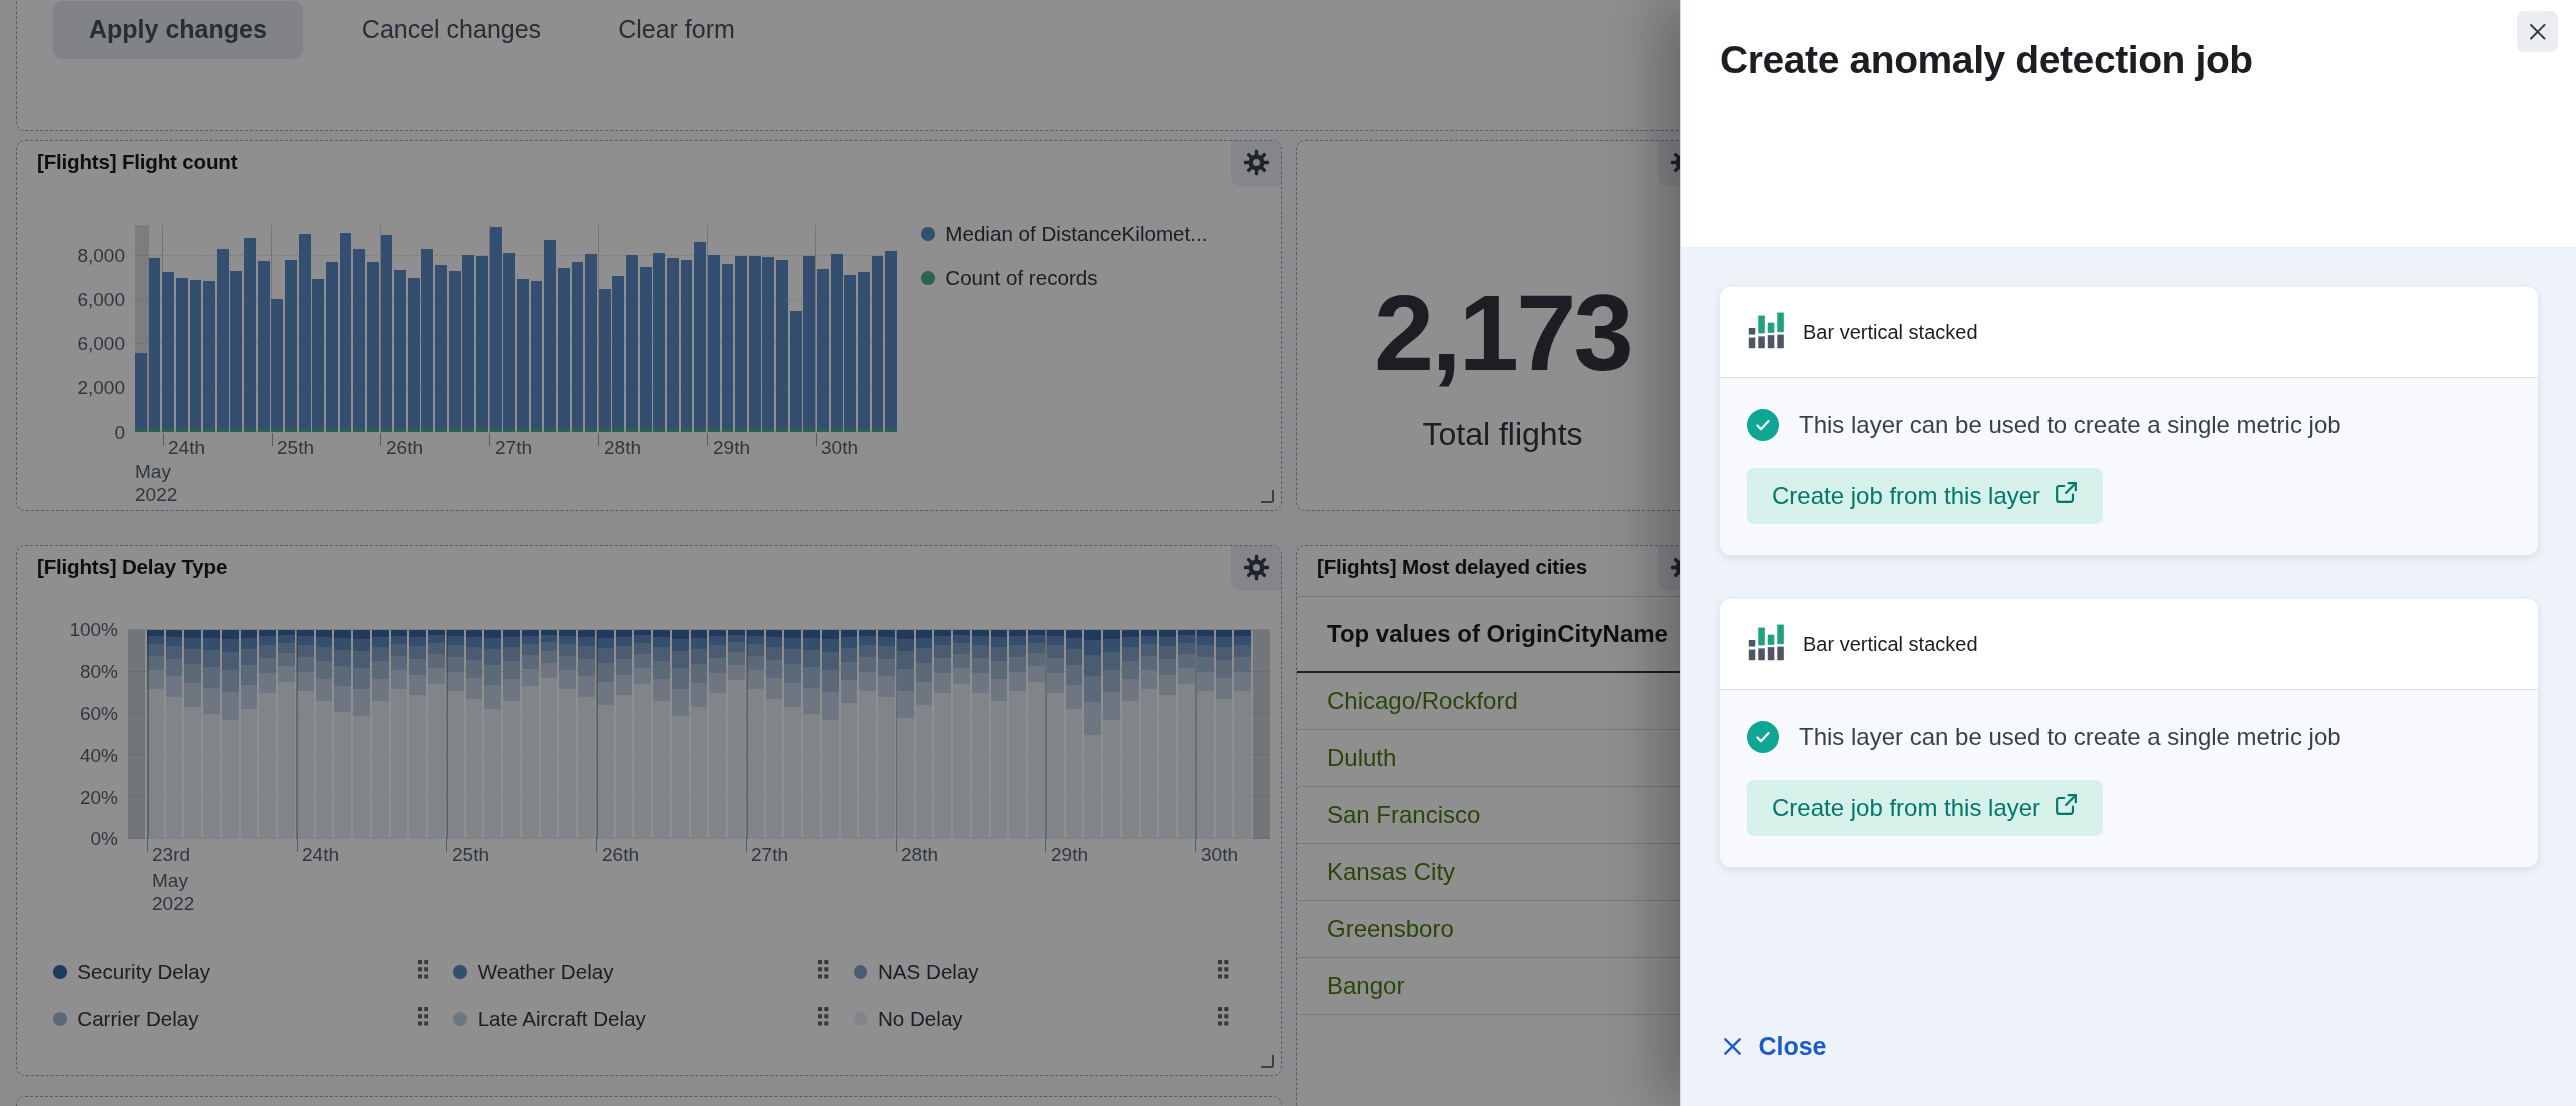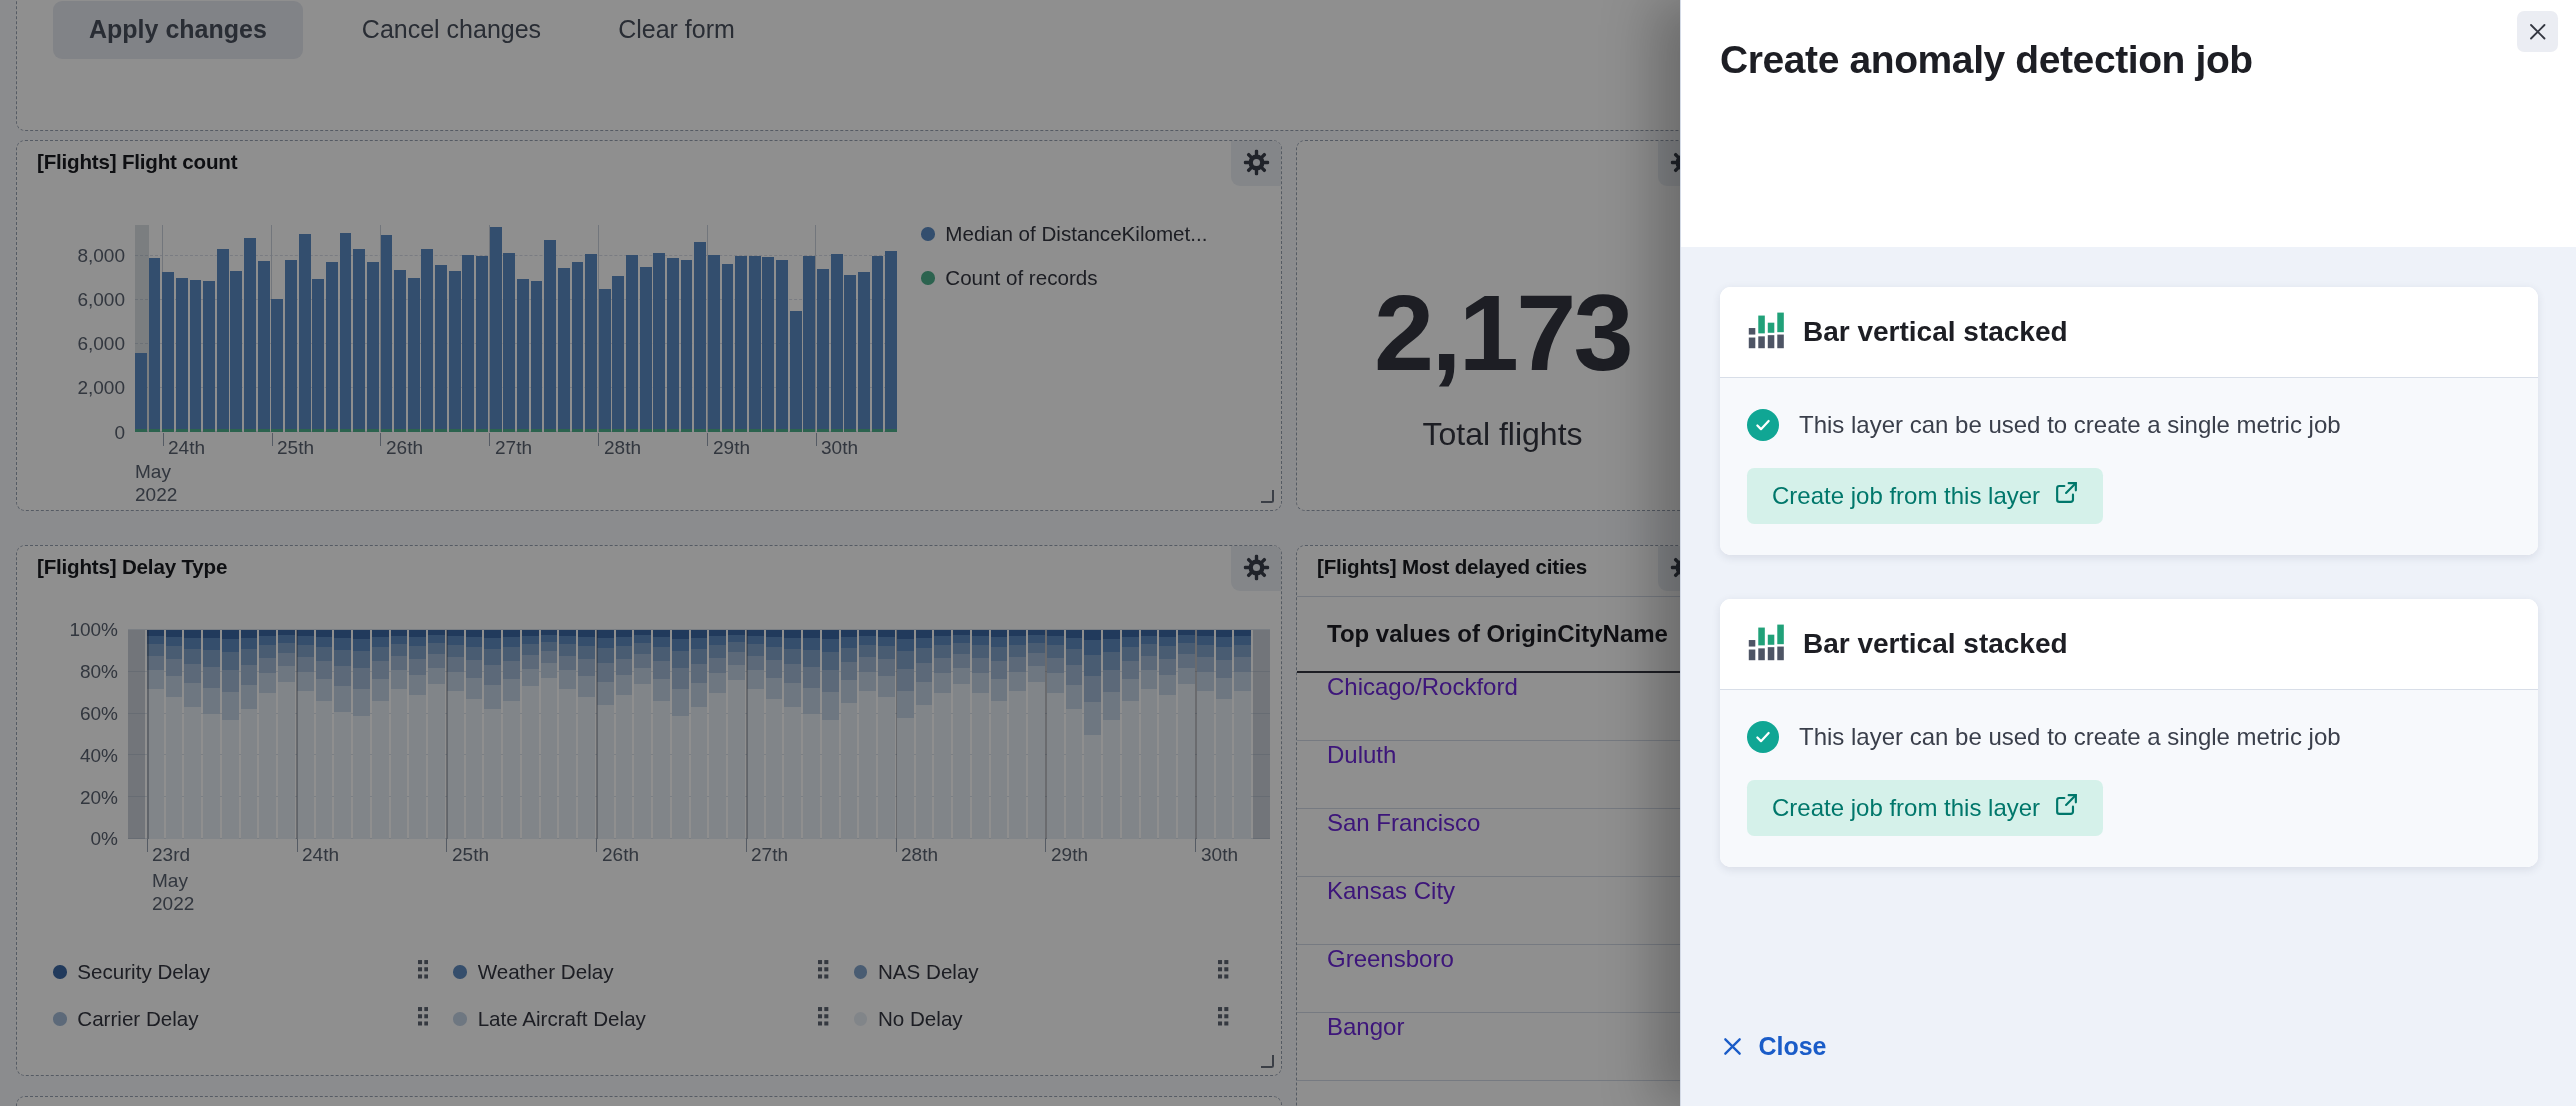--- a/index.html
+++ b/index.html
@@ -48,39 +48,39 @@
   .metric-wrap{position:absolute;left:0;right:0;top:133px;text-align:center;}
   .metric-value{font-size:108px;font-weight:700;color:#343741;letter-spacing:-2.7px;line-height:117px;}
   .metric-label{font-size:32px;color:#343741;margin-top:25px;}
 
   
   .tbl-divider{position:absolute;left:0;right:0;border-top:1.8px solid #D3DAE6;}
   .tbl-header{position:absolute;left:30px;right:7.2px;top:52px;height:72px;display:flex;align-items:center;
     font-size:24px;font-weight:700;color:#1D1E24;white-space:nowrap;cursor:pointer;}
   .tbl-thick{position:absolute;left:0;right:0;top:125px;border-top:2.7px solid #343741;}
   .tbl-rows{position:absolute;left:0;right:0;top:127px;}
-  .tbl-row{height:68px;display:flex;align-items:flex-start;padding-left:30px;font-size:24px;color:#6d28d9;
+  .tbl-row{height:57px;display:flex;align-items:center;padding-left:30px;font-size:24px;color:#4d7c0f;
     border-bottom:1.3px solid #D3DAE6;white-space:nowrap;}
 
   
   .overlay-mask{position:absolute;inset:0;background:rgba(0,0,0,0.44);z-index:50;}
 
   
   .flyout{position:absolute;top:0;bottom:0;left:1680px;width:896px;background:#FFFFFF;z-index:100;
     border-left:0.9px solid #D3DAE6;box-shadow:-25px 0 50px rgba(0,0,0,0.25);}
   .flyout-close-chip{position:absolute;top:10.8px;right:18px;width:41px;height:41px;background:#EBEDF3;
     border-radius:7.2px;display:flex;align-items:center;justify-content:center;cursor:pointer;}
   .flyout-title{position:absolute;left:39px;top:38px;font-size:39px;font-weight:700;color:#1D1E24;letter-spacing:-0.4px;}
   .flyout-desc{position:absolute;left:39px;top:115px;width:843px;font-size:25px;color:#3A3F4B;line-height:38px;}
   .flyout-body{position:absolute;left:0;right:0;top:247px;bottom:0;background:#EEF2F9;}
 
   .layer-card{position:absolute;left:39px;width:818px;background:#FFFFFF;border-radius:10.8px;
     box-shadow:0 2.7px 9px rgba(40,50,80,0.10);overflow:hidden;}
   .card-header{height:90px;display:flex;align-items:center;gap:18px;padding:0 27px;background:#FFFFFF;}
-  .card-title{font-size:28px;font-weight:700;color:#1D1E24;}
+  .card-title{font-size:20px;font-weight:400;color:#1D1E24;}
   .card-body{border-top:1.8px solid #D8DEE8;background:#F7F9FC;padding:30.5px 27px 32px 27px;height:178px;}
   .status-row{display:flex;align-items:center;gap:20px;margin-bottom:27px;}
   .check-circle{width:32px;height:32px;border-radius:50%;background:#10A694;display:flex;align-items:center;justify-content:center;flex:0 0 auto;}
   .status-text{font-size:24px;color:#3A3F4B;}
   .teal-btn{display:inline-flex;align-items:center;gap:14.4px;background:#D5F1EA;color:#00776B;
     font-size:24px;font-weight:500;padding:13.5px 25px;border-radius:7.2px;border:none;cursor:pointer;font-family:inherit;}
   .flyout-close-link{position:absolute;left:40px;bottom:45px;display:flex;align-items:center;gap:14.4px;
     color:#1A5CC8;font-size:25px;font-weight:600;cursor:pointer;}
 </style>
 </head>

